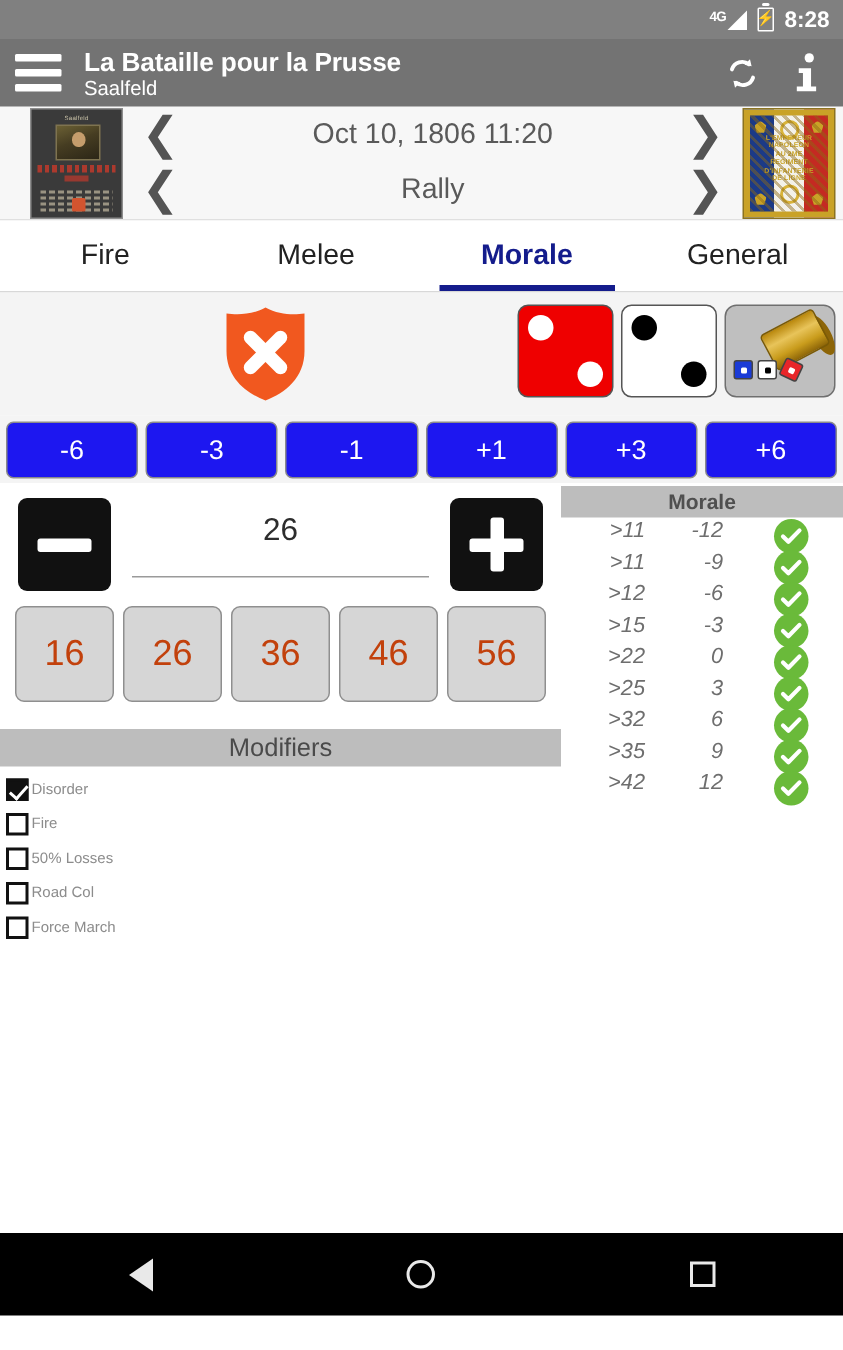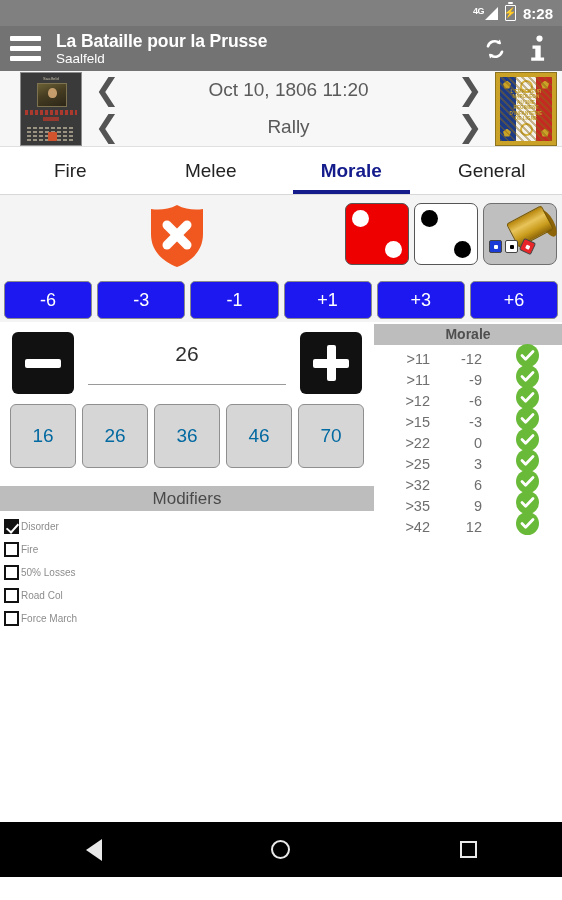--- a/index.html
+++ b/index.html
@@ -154,40 +154,40 @@
     display:flex; align-items:center; justify-content:center; cursor:pointer; flex:none; }
   .sqbtn .bar { width:36px; height:9px; background:#fff; border-radius:2px; }
   .sqbtn .plusv { position:absolute; width:9px; height:36px; background:#fff; border-radius:2px; }
   .plusbox { position:relative; }
   .valuewrap { flex:1; margin:0 14px; text-align:center; }
   .valuetxt { font-size:21px; color:#2d2d2d; padding-bottom:18px; }
   .valueline { height:1px; background:#9a9a9a; }
 
   .quickrow { display:flex; gap:6px; padding:4px 10px 8px; }
   .quickbtn { flex:1; height:64px; background:#d6d6d6; border:1px solid #8f8f8f;
-    border-radius:6px; font-size:19px; color:#0369a1; display:flex; align-items:center;
+    border-radius:6px; font-size:24px; color:#c2410c; display:flex; align-items:center;
     justify-content:center; cursor:pointer; }
 
   .sectionhdr { background:#bdbdbd; color:#4a4a4a; font-size:17px; text-align:center;
     height:25px; line-height:25px; margin-top:10px; }
   .rightcol .sectionhdr { margin-top:0; font-weight:bold; font-size:14px; height:21px;
     line-height:21px; color:#4f4f4f; }
 
   .checks { padding:4px 2px 0 4px; }
   .checkline { display:flex; align-items:center; height:23px; cursor:pointer; }
   .cbox { width:15px; height:15px; border:2px solid #111; background:#fff; flex:none;
           position:relative; }
   .cbox.on { background:#111; }
   .cbox.on::after { content:""; position:absolute; left:3px; top:0px; width:5px; height:10px;
           border:solid #fff; border-width:0 2.2px 2.2px 0; transform:rotate(42deg); }
   .clabel { margin-left:2px; font-size:10px; color:#8c8c8c; }
 
   
   .mtable { padding:1px 0 0 0; }
-  .mrow { display:flex; align-items:flex-end; height:21px; }
+  .mrow { display:flex; align-items:flex-start; height:21px;font-style:italic; }
   .mcol1 { width:56px; text-align:right; font-size:14.5px; color:#6e6e6e; }
   .mcol2 { width:62px; text-align:right; font-size:14.5px; color:#6e6e6e; padding-right:10px; }
   .mcol3 { flex:1; display:flex; justify-content:center; }
   .check-badge { width:23px; height:23px; border-radius:50%; background:#6aba3a;
     display:flex; align-items:center; justify-content:center; }
   .check-badge svg { display:block; }
 
   
   .navbar { position:absolute; left:0; bottom:0; width:562px; height:55px;
     background:#000; display:flex; align-items:center; justify-content:space-around; }
@@ -347,21 +347,21 @@
           <span class="bar"></span>
           <span class="plusv"></span>
         </div>
       </div>
 
       <div class="quickrow">
         <div class="quickbtn">16</div>
         <div class="quickbtn">26</div>
         <div class="quickbtn">36</div>
         <div class="quickbtn">46</div>
-        <div class="quickbtn">70</div>
+        <div class="quickbtn">56</div>
       </div>
 
       <div class="sectionhdr">Modifiers</div>
 
       <div class="checks">
         <div class="checkline">
           <span class="cbox on"></span>
           <span class="clabel">Disorder</span>
         </div>
         <div class="checkline">

